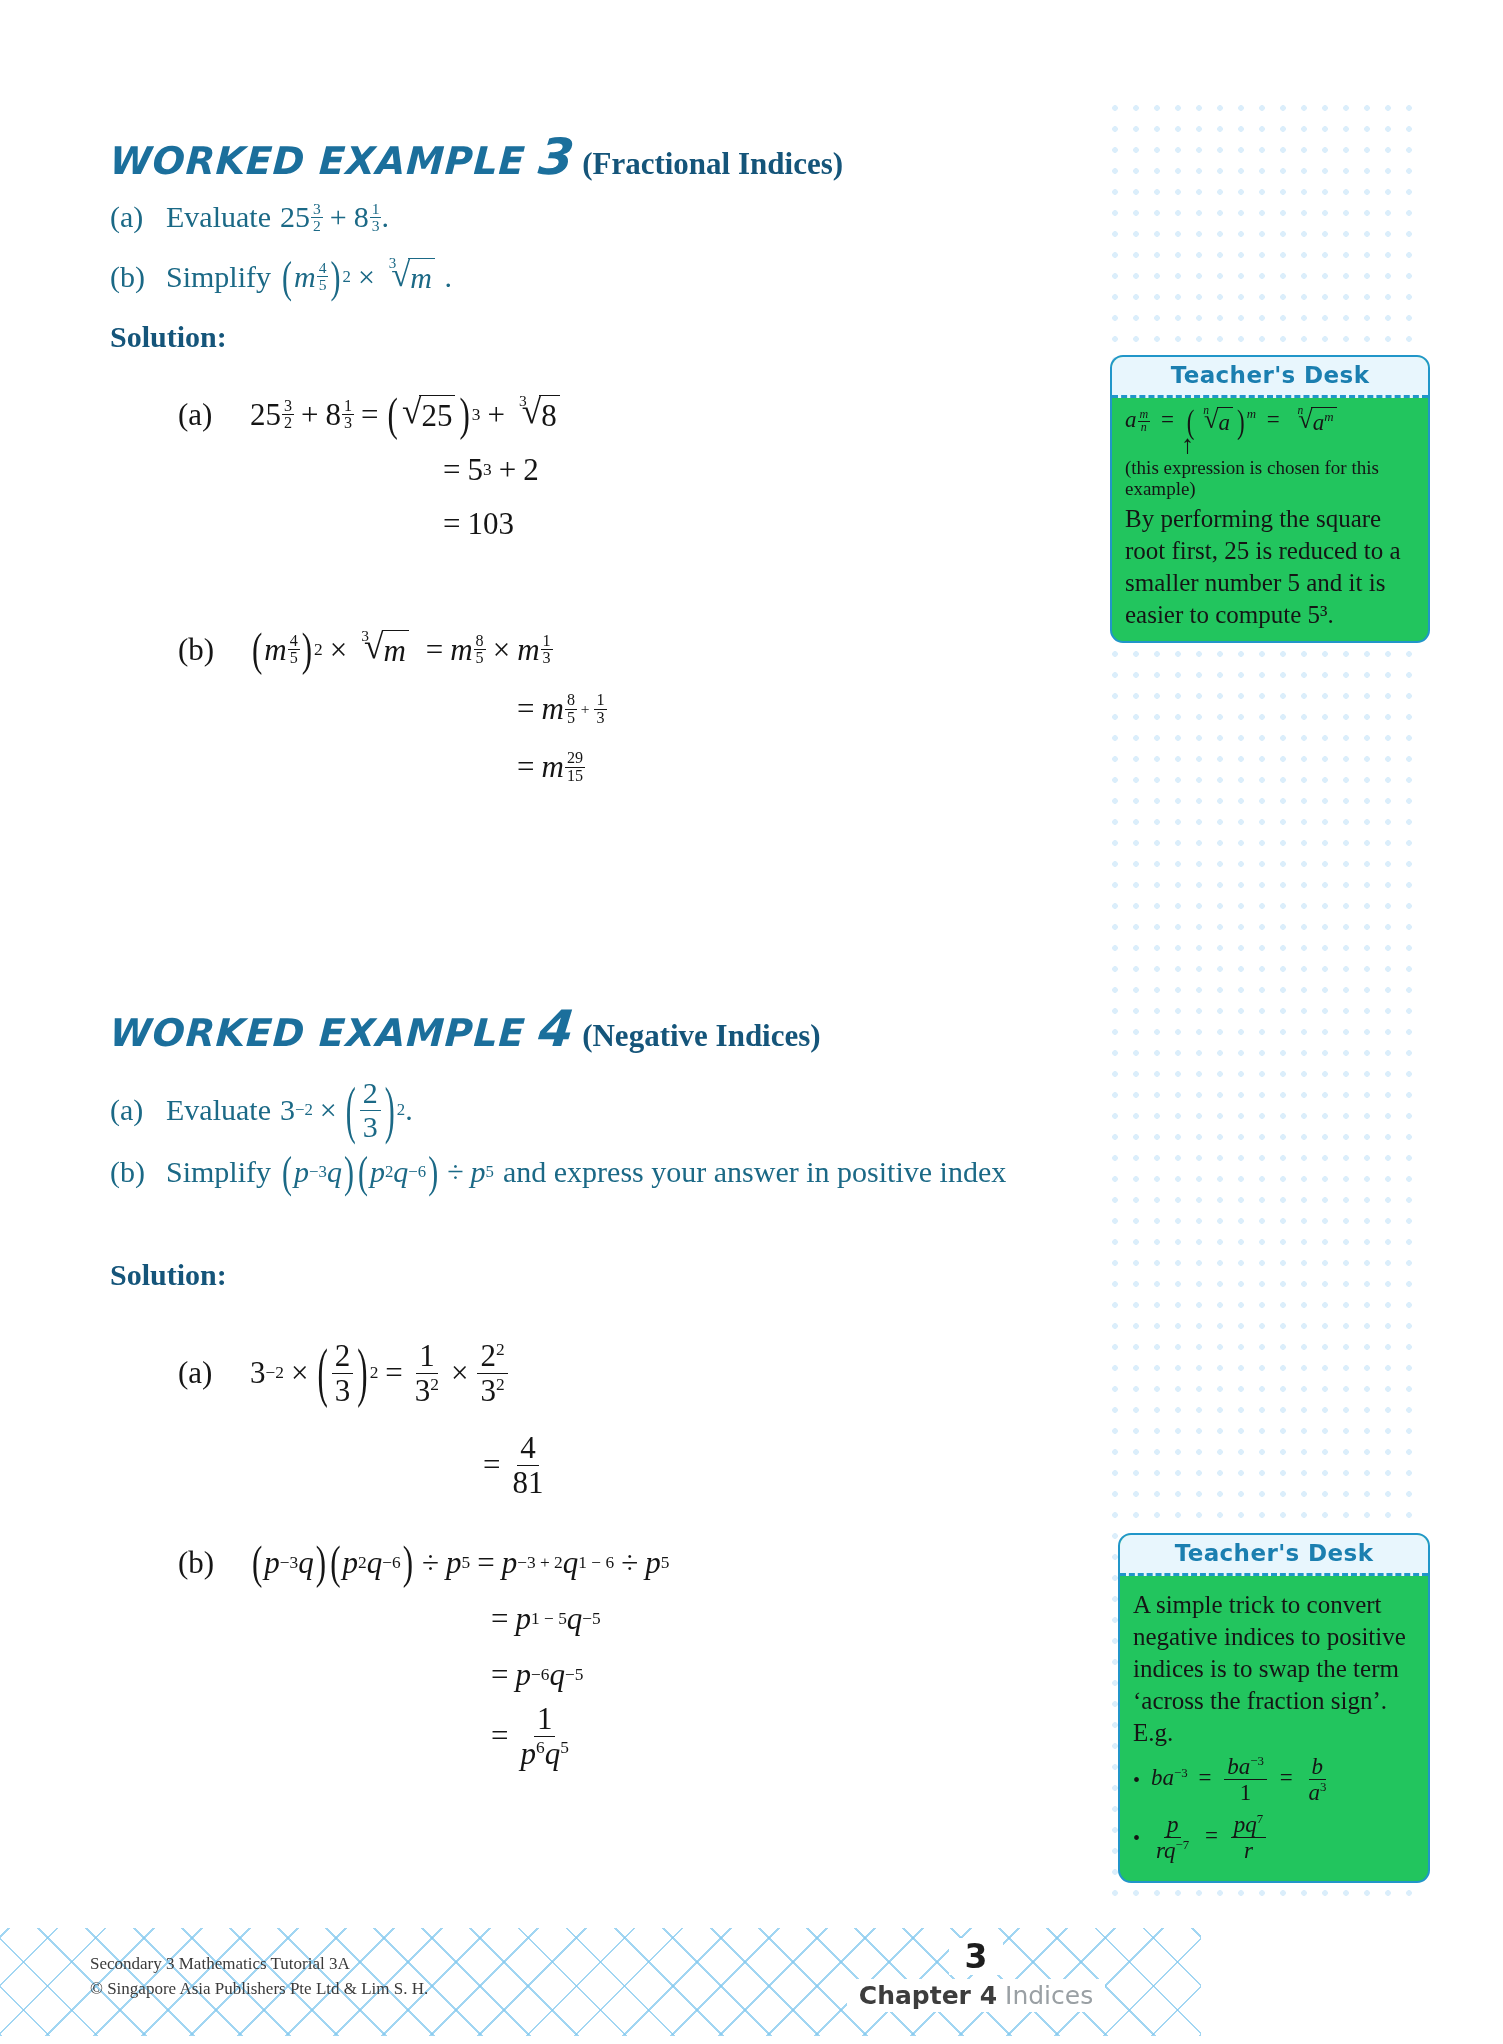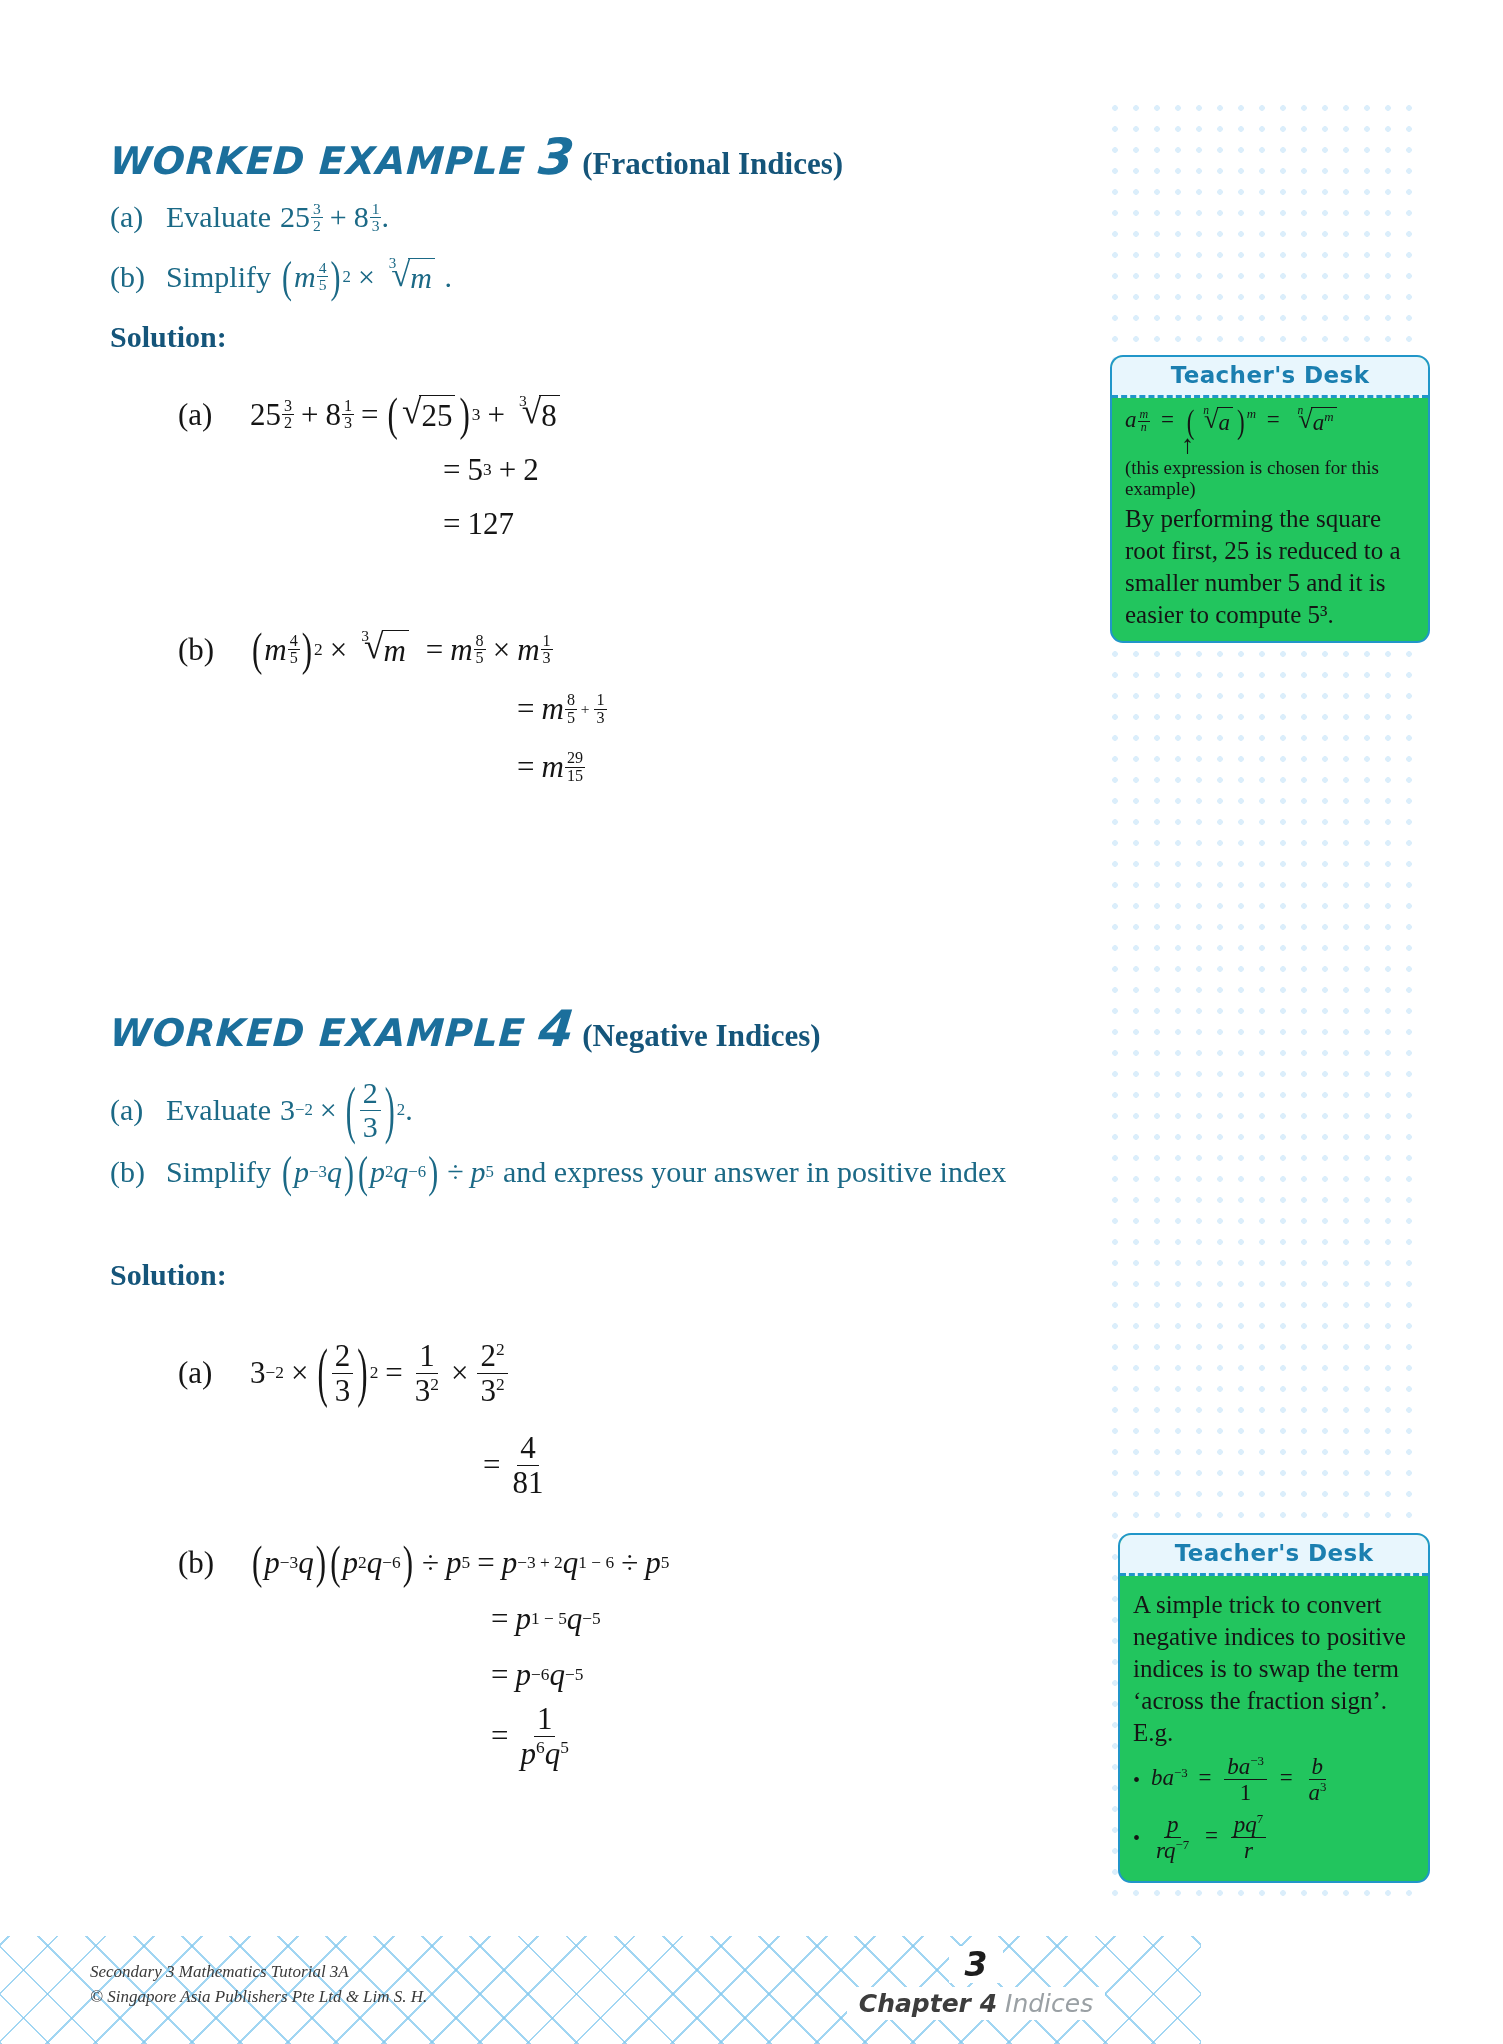--- a/index.html
+++ b/index.html
@@ -253,26 +253,25 @@
     flex: none;
     width: 18px;
     font-size: 20px;
     line-height: 1;
   }
 
   
   .footer-band {
     position: absolute;
     left: 0;
-    bottom: 0;
+    bottom: 8px;
     width: 1201px;
     height: 108px;
     overflow: hidden;
     z-index: 4;
-    font-style: italic;
   }
   .footer-pattern {
     position: absolute;
     inset: 0;
     background-color: #ffffff;
     background-image:
       repeating-linear-gradient(45deg,  rgba(130,200,238,0.75) 0 2px, rgba(255,255,255,0) 2px 34px),
       repeating-linear-gradient(-45deg, rgba(130,200,238,0.75) 0 2px, rgba(255,255,255,0) 2px 34px);
   }
   .footer-left {
@@ -415,21 +414,21 @@
     </div>
     <div class="sol-line" style="margin-top:18px; padding-left:258px;">
       <span class="op">=</span>
         <span class="mn">5</span>
         <sup class="sm">3</sup>
         <span class="op">+</span>
         <span class="mn">2</span>
     </div>
     <div class="sol-line" style="margin-top:18px; padding-left:258px;">
       <span class="op">=</span>
-        <span class="mn">127</span>
+        <span class="mn">103</span>
     </div>
   </div>
 
   <div class="sol" style="left:178px; top:630px;">
     <div class="sol-line">
       <span class="sol-label">(b)</span>
       <span class="sol-lhs">
         <span class="paren paren-sm">
             <span class="pl">(</span>
             <span class="mi">m</span>

